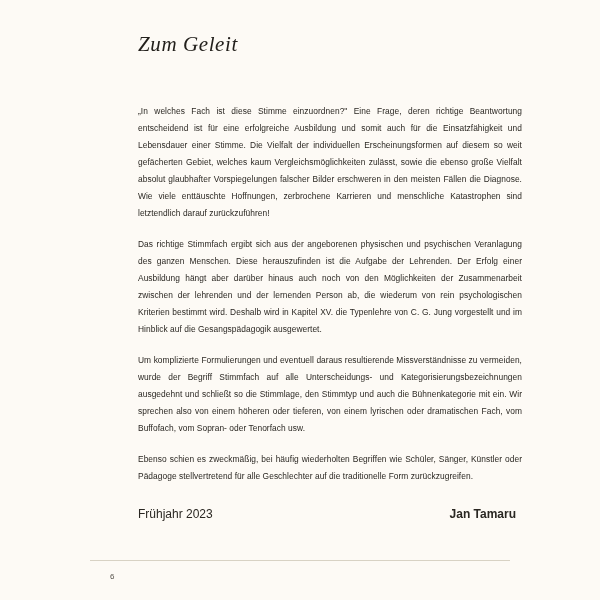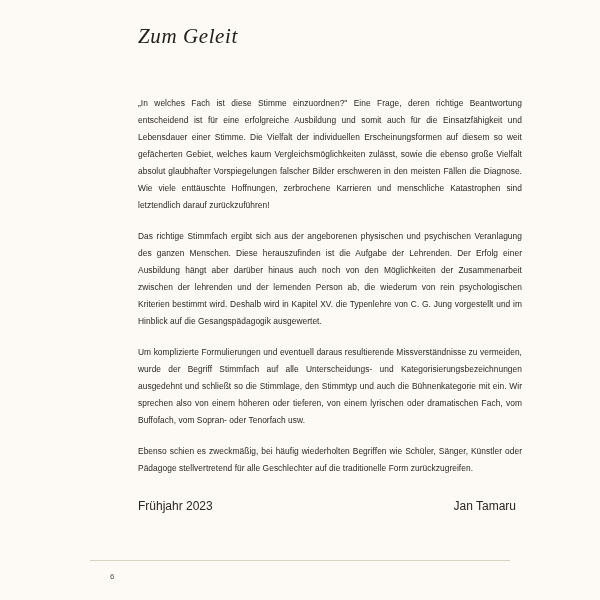--- a/index.html
+++ b/index.html
@@ -16,21 +16,21 @@
   .page {
     position: relative;
     width: 600px;
     height: 600px;
     background: #fdfaf5;
     box-sizing: border-box;
   }
   .content {
     position: absolute;
     left: 138px;
-    top: 24px;
+    top: 32px;
     width: 384px;
   }
   .chapter-title {
     font-family: "Liberation Serif", serif;
     font-style: italic;
     font-size: 21px;
     color: #23201c;
     letter-spacing: 0.6px;
     margin: 0 0 46px 0;
     font-weight: normal;
@@ -55,20 +55,21 @@
     font-family: "Liberation Sans", sans-serif;
     font-size: 12px;
     color: #2a2722;
   }
   .sig-date {
     text-align: left;
   }
   .sig-name {
     text-align: right;
     padding-right: 6px;
+    font-weight: bold;
   }
   .footer-rule {
     position: absolute;
     left: 90px;
     top: 560px;
     width: 420px;
     height: 1px;
     background: #d8d2c4;
   }
   .page-number {

